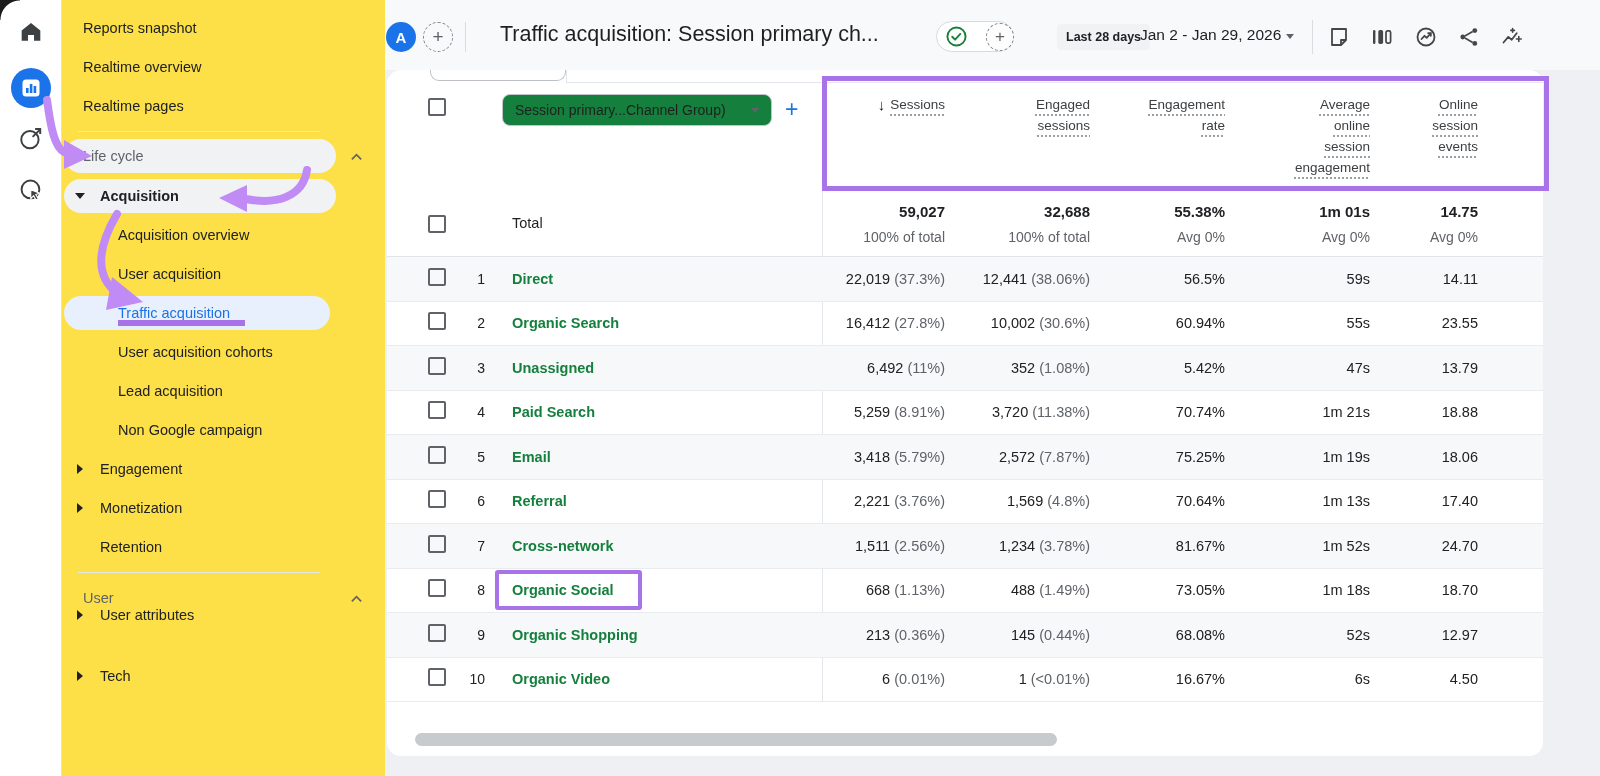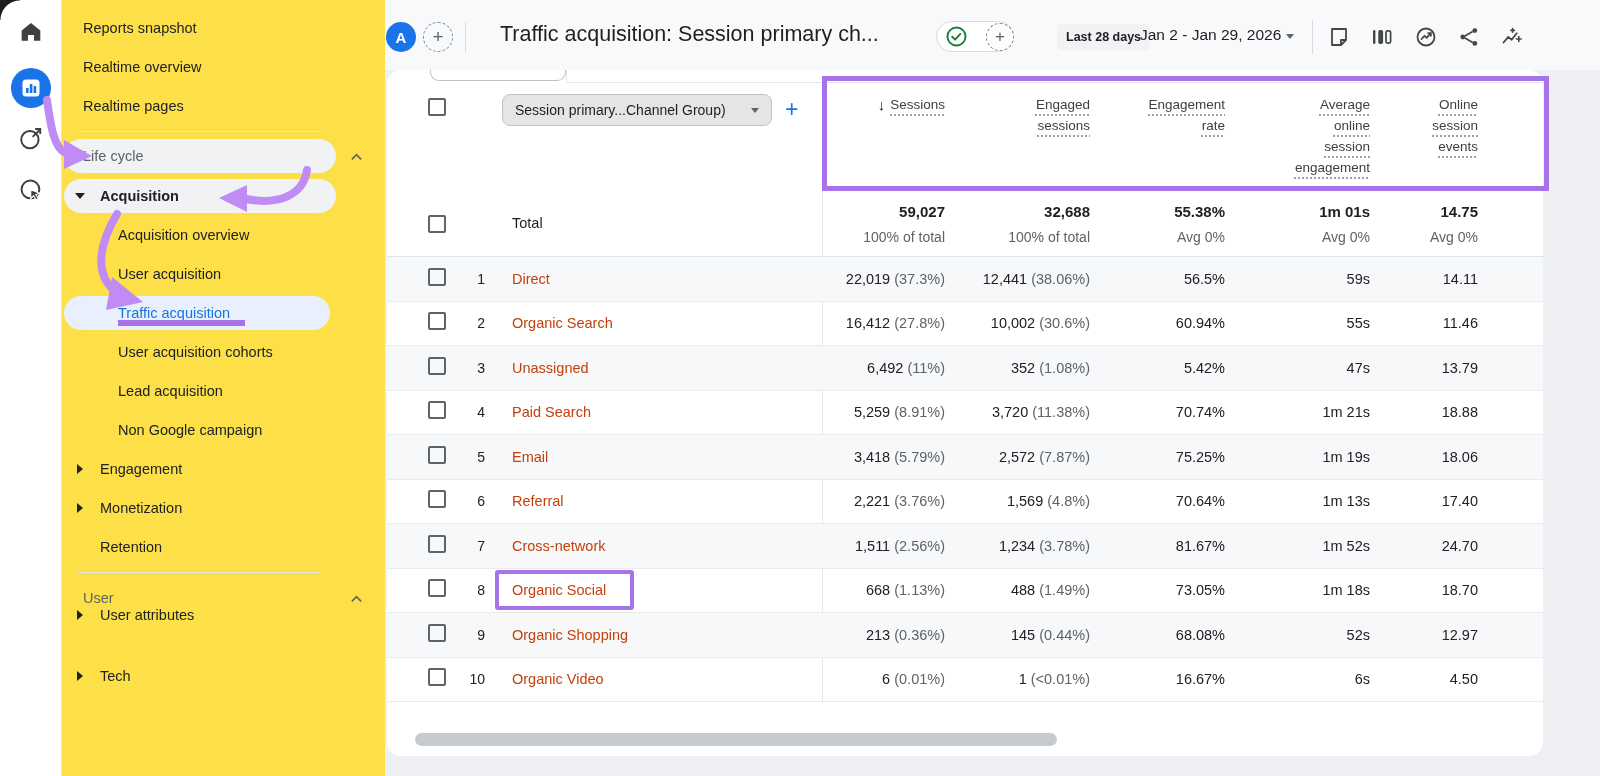--- a/index.html
+++ b/index.html
@@ -50,38 +50,38 @@
 
   
   .content-bg { position:absolute; left:385px; top:70px; width:1215px; height:706px; background:#eef0f3; z-index:1; }
   .card { position:absolute; left:387px; top:70px; width:1156px; height:686px; background:#fff; border-radius:14px; z-index:2; }
   .search-remnant { position:absolute; left:43px; top:-2px; width:136px; height:13px; border:1.5px solid #bdc1c6; border-top:none; border-radius:0 0 9px 9px; }
   .top-vline { position:absolute; left:179px; top:0; width:1px; height:12px; background:#e3e6ea; }
   .top-hline { position:absolute; left:179px; top:12px; right:0; height:1px; background:#e3e6ea; }
   .metrics-vline { position:absolute; left:435px; top:12px; width:1px; height:620px; background:#e3e6ea; }
 
   .cb { width:18px; height:18px; border:2px solid #5f6368; border-radius:2px; position:absolute; background:transparent; }
-  .dim-chip { position:absolute; left:115px; top:24px; width:270px; height:32px; border:1px solid #c0c4c9; border-radius:8px; display:flex; align-items:center; justify-content:space-between; padding:0 12px; font-size:14px; color:#1f1f1f; background:#e5e5e5; }
+  .dim-chip { position:absolute; left:115px; top:24px; width:270px; height:32px; border:1px solid #c0c4c9; border-radius:8px; display:flex; align-items:center; justify-content:space-between; padding:0 12px; font-size:14px; color:#1f1f1f; background:#15803d; }
   .add-dim { position:absolute; left:398px; top:26px; font-size:23px; color:#1a73e8; font-weight:400; }
 
   .colhead { position:absolute; top:24px; display:flex; flex-direction:column; align-items:flex-end; font-size:13.5px; color:#3c4043; line-height:21px; }
   .hl { text-decoration:underline dotted #9aa0a6; text-decoration-thickness:1.5px; text-underline-offset:5px; }
   .hrow { display:flex; align-items:center; gap:5px; }
   .sort-arrow { font-size:15px; color:#202124; text-decoration:none; }
 
   .total-row { position:absolute; left:0; top:121px; width:100%; height:66px; border-bottom:1px solid #e0e3e7; }
   .tot-val { position:absolute; top:12px; font-size:15px; font-weight:bold; color:#202124; text-align:right; }
   .tot-sub { position:absolute; top:38px; font-size:14px; color:#5f6368; text-align:right;margin-left:25px; }
 
   .rows { position:absolute; left:0; top:187px; width:100%; }
   .trow { position:relative; height:44.5px; border-bottom:1px solid #e9ecef; }
   .trow:nth-child(odd) { background:#f6f8f9; }
   .trow .cb { left:41px; top:50%; margin-top:-11px; }
   .rnum { position:absolute; left:72px; width:26px; top:50%; transform:translateY(-50%); text-align:right; font-size:14px; color:#202124; }
-  .ch-name { position:absolute; left:125px; top:50%; transform:translateY(-50%); font-size:14.5px; font-weight:normal; color:#c2410c; white-space:nowrap; }
+  .ch-name { position:absolute; left:125px; top:50%; transform:translateY(-50%); font-size:14.5px; font-weight:bold; color:#15803d; white-space:nowrap; }
   .pbox { left:108px; border:4px solid #a873e8; border-radius:3px; padding:8px 24px 8px 13px; background:#fff; }
   .cell { position:absolute; top:50%; transform:translateY(-50%); text-align:right; font-size:14.5px; white-space:nowrap; }
   .cell .val { color:#202124;margin-top:45px; }
   .cell .pct { color:#5f6368; }
   .c1 { right:598px; } .c2 { right:453px; } .c3 { right:318px; } .c4 { right:173px; } .c5 { right:65px; }
 
   .hscroll { position:absolute; left:28px; top:663px; width:642px; height:13px; background:#c8cbce; border-radius:7px; }
 
   
   .anno { z-index:50; position:absolute; }
@@ -324,21 +324,21 @@
         <span class="cell c5"><span class="val">14.11</span></span>
       </div>
       <div class="trow">
         <span class="cb"></span>
         <span class="rnum">2</span>
         <span class="ch-name">Organic Search</span>
         <span class="cell c1"><span class="val">16,412</span> <span class="pct">(27.8%)</span></span>
         <span class="cell c2"><span class="val">10,002</span> <span class="pct">(30.6%)</span></span>
         <span class="cell c3"><span class="val">60.94%</span></span>
         <span class="cell c4"><span class="val">55s</span></span>
-        <span class="cell c5"><span class="val">11.46</span></span>
+        <span class="cell c5"><span class="val">23.55</span></span>
       </div>
       <div class="trow">
         <span class="cb"></span>
         <span class="rnum">3</span>
         <span class="ch-name">Unassigned</span>
         <span class="cell c1"><span class="val">6,492</span> <span class="pct">(11%)</span></span>
         <span class="cell c2"><span class="val">352</span> <span class="pct">(1.08%)</span></span>
         <span class="cell c3"><span class="val">5.42%</span></span>
         <span class="cell c4"><span class="val">47s</span></span>
         <span class="cell c5"><span class="val">13.79</span></span>

